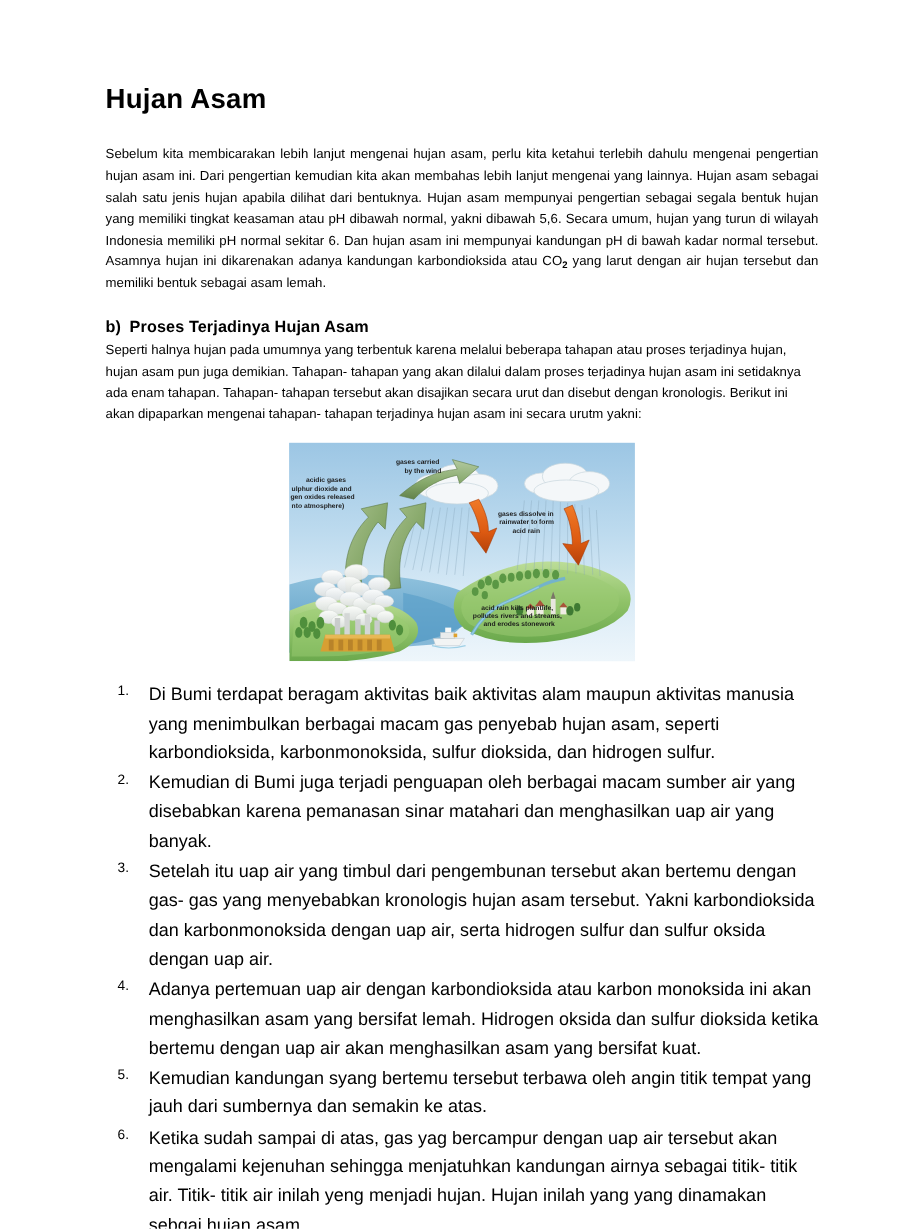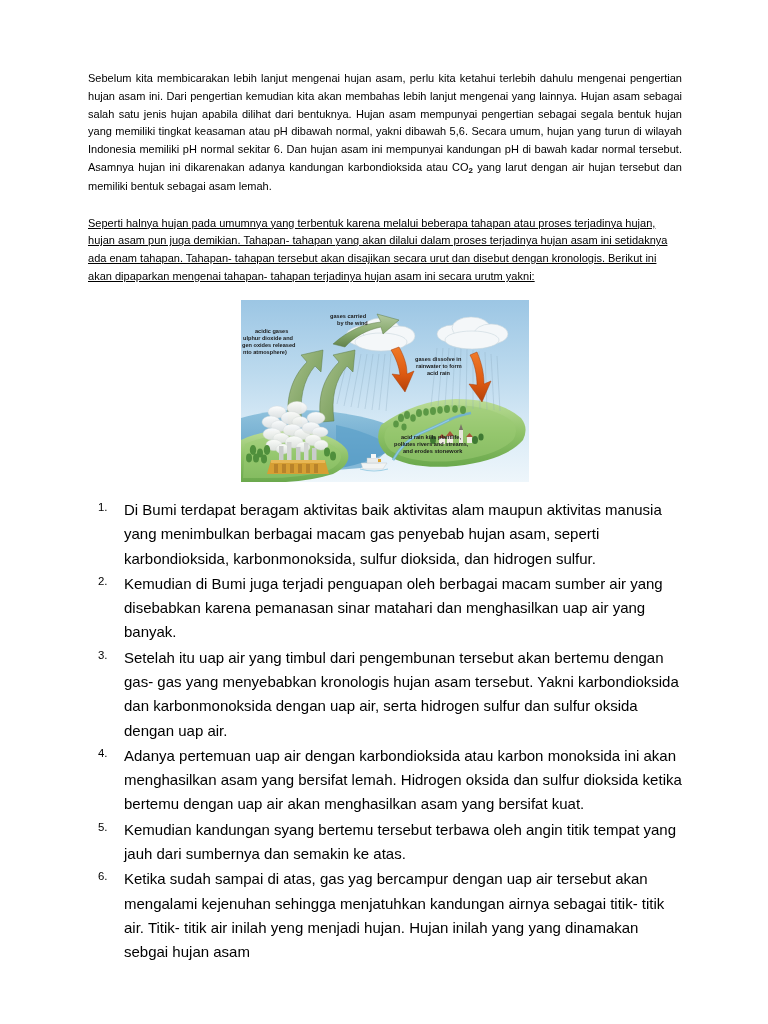--- a/index.html
+++ b/index.html
@@ -45,21 +45,20 @@
 
   .body-par {
     font-size: 11px;
     line-height: 1.62;
     text-align: justify;
     margin: 0;
     letter-spacing: 0.01px;
   }
   .body-par.nojust {
     text-align: left;
-    text-decoration: underline;
   }
 
   .section-block {
     margin-bottom: 19px;
   }
   .section-block.second {
     margin-bottom: 14px;
   }
 
   sub {
@@ -108,26 +107,30 @@
     width: 20px;
     text-align: left;
     font-size: 11.4px;
   }
 </style>
 </head>
 <body>
 
 <div class="page">
 
+  <h1 class="doc-title">Hujan Asam</h1>
 
   <div class="section-block">
     <p class="body-par"><span>Sebelum kita membicarakan lebih lanjut mengenai hujan asam, perlu kita ketahui terlebih dahulu mengenai pengertian hujan asam ini. Dari pengertian kemudian kita akan membahas lebih lanjut mengenai yang lainnya. Hujan asam sebagai salah satu jenis hujan apabila dilihat dari bentuknya. Hujan asam mempunyai pengertian sebagai segala bentuk hujan yang memiliki tingkat keasaman atau pH dibawah normal, yakni dibawah 5,6. Secara umum, hujan yang turun di wilayah Indonesia memiliki pH normal sekitar 6. Dan hujan asam ini mempunyai kandungan pH di bawah kadar normal tersebut. Asamnya hujan ini dikarenakan adanya kandungan karbondioksida atau CO</span><sub>2</sub><span> yang larut dengan air hujan tersebut dan memiliki bentuk sebagai asam lemah.</span></p>
   </div>
 
   <div class="section-block second">
+    <div class="section-heading">
+      <span class="marker">b)</span><span>Proses Terjadinya Hujan Asam</span>
+    </div>
     <p class="body-par nojust">Seperti halnya hujan pada umumnya yang terbentuk karena melalui beberapa tahapan atau proses terjadinya hujan, hujan asam pun juga demikian. Tahapan- tahapan yang akan dilalui dalam proses terjadinya hujan asam ini setidaknya ada enam tahapan. Tahapan- tahapan tersebut akan disajikan secara urut dan disebut dengan kronologis. Berikut ini akan dipaparkan mengenai tahapan- tahapan terjadinya hujan asam ini secara urutm yakni:</p>
   </div>
 
   <div class="figure-wrap">
     <div class="figure">
       <svg class="fig-svg" viewBox="0 0 288 182" xmlns="http://www.w3.org/2000/svg">
         <defs>
           <linearGradient id="skyg" x1="0" y1="0" x2="0" y2="1">
             <stop offset="0%" stop-color="#9cc6e4"></stop>
             <stop offset="40%" stop-color="#bcdaee"></stop>

